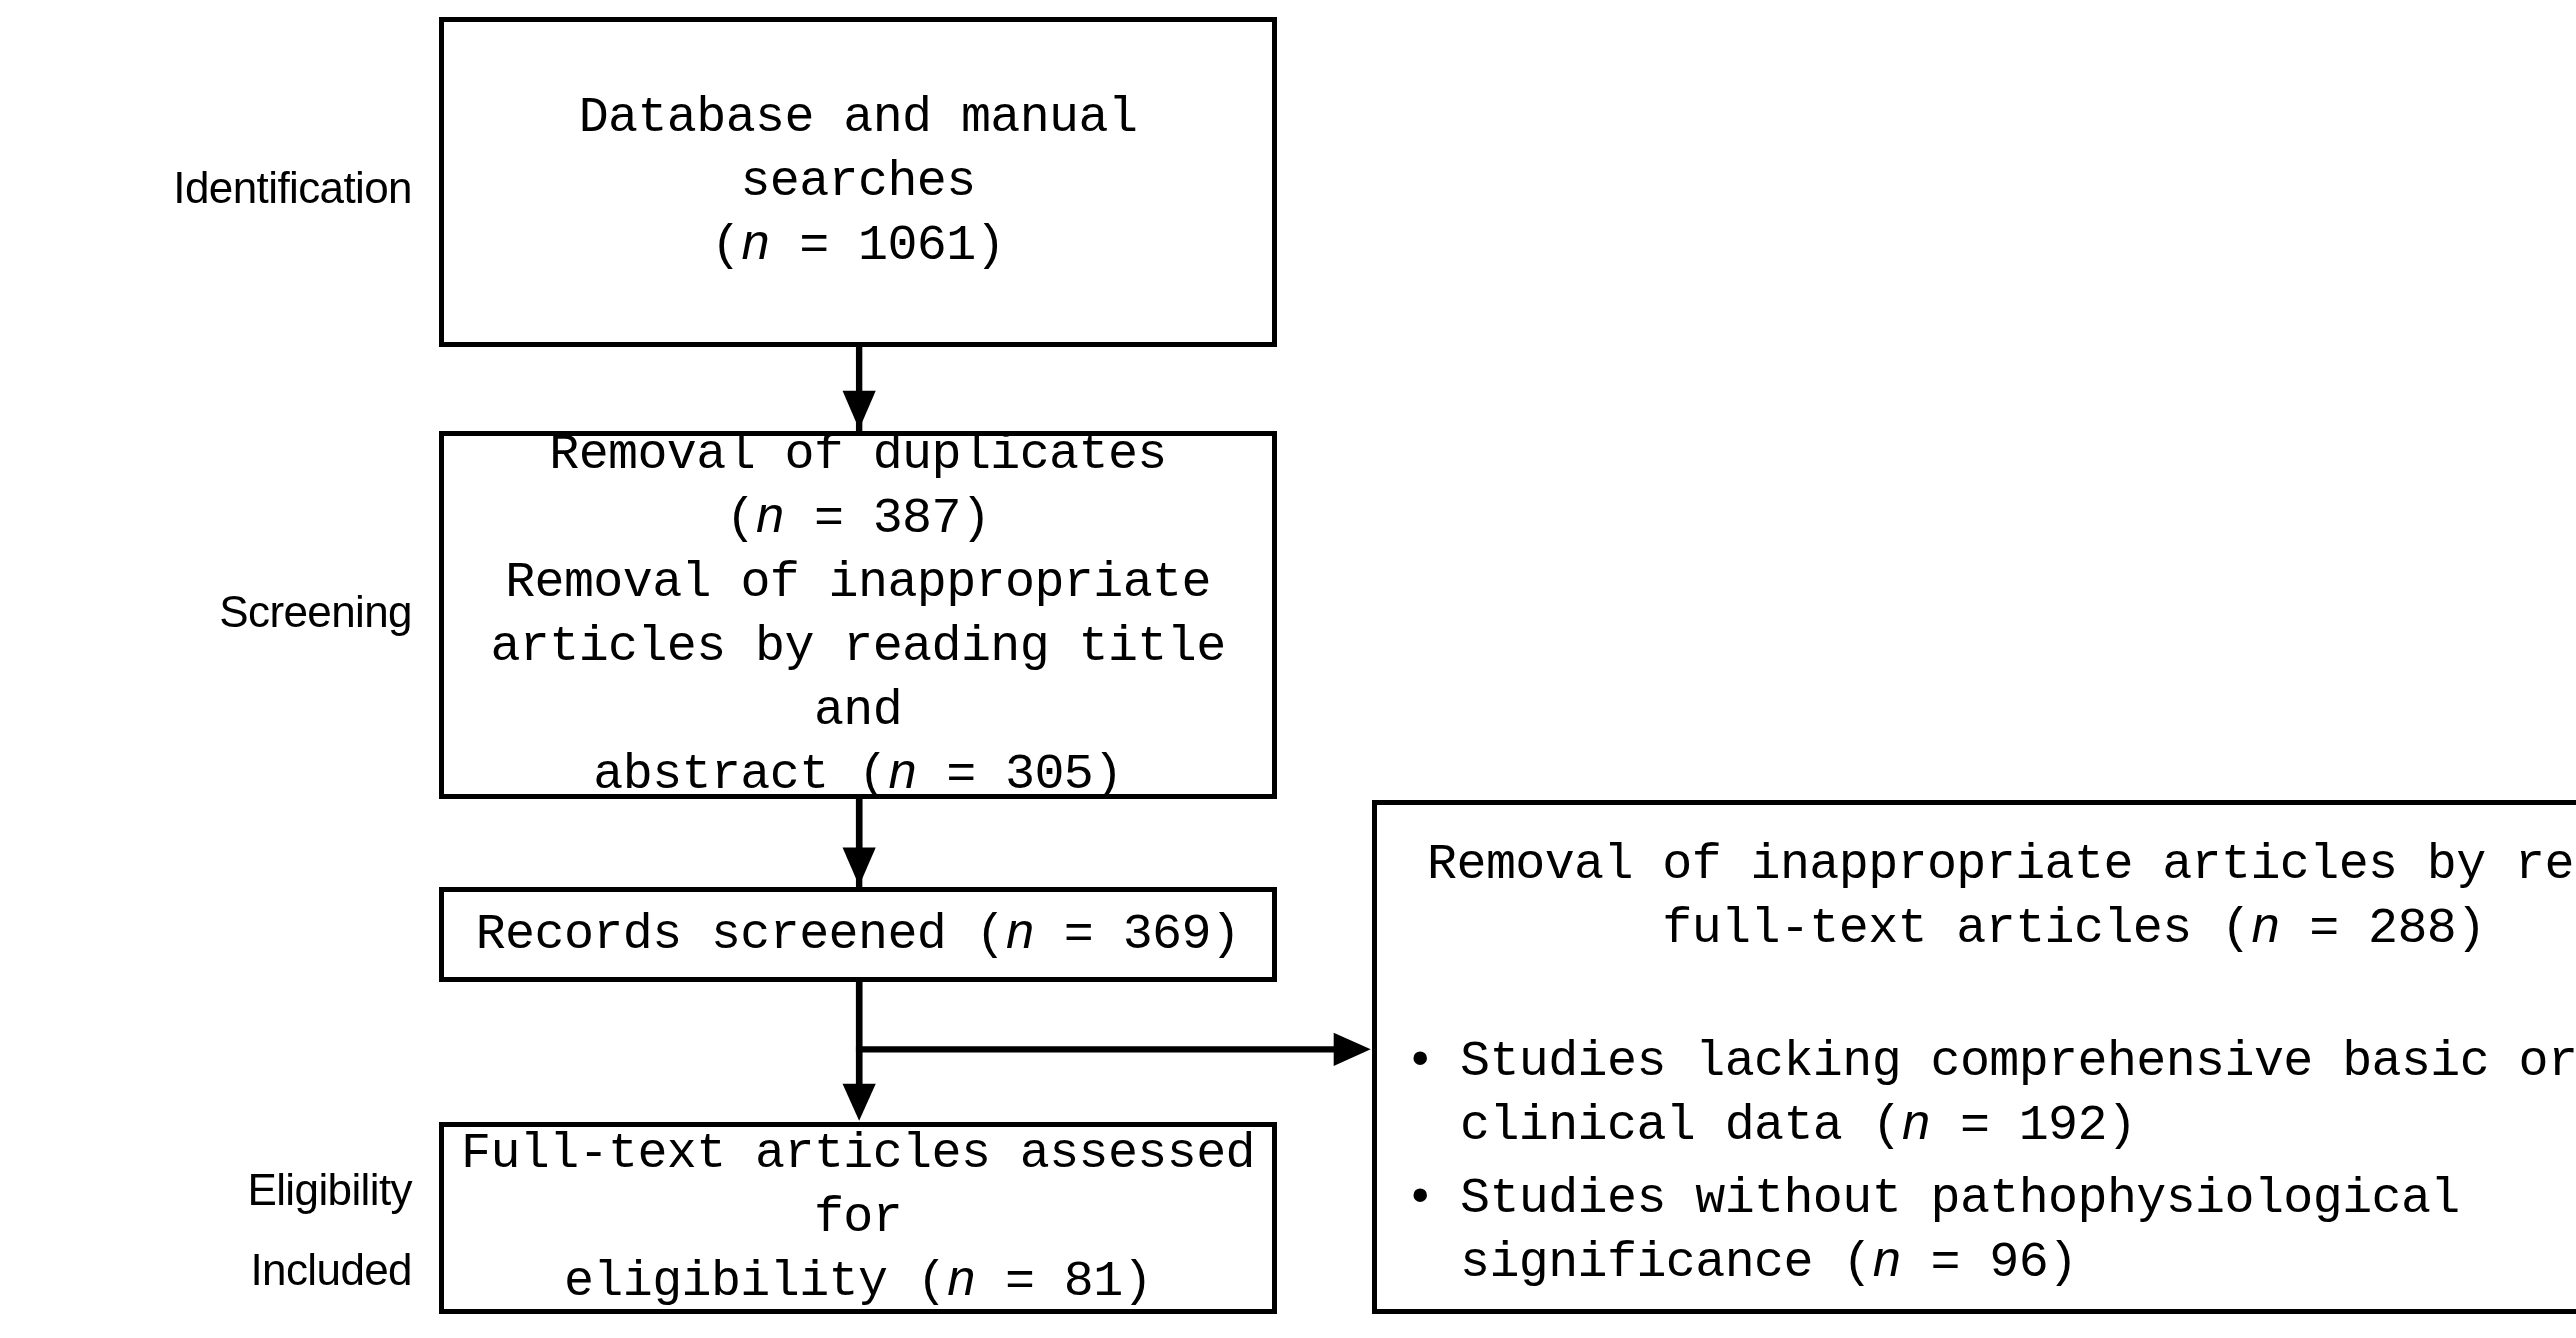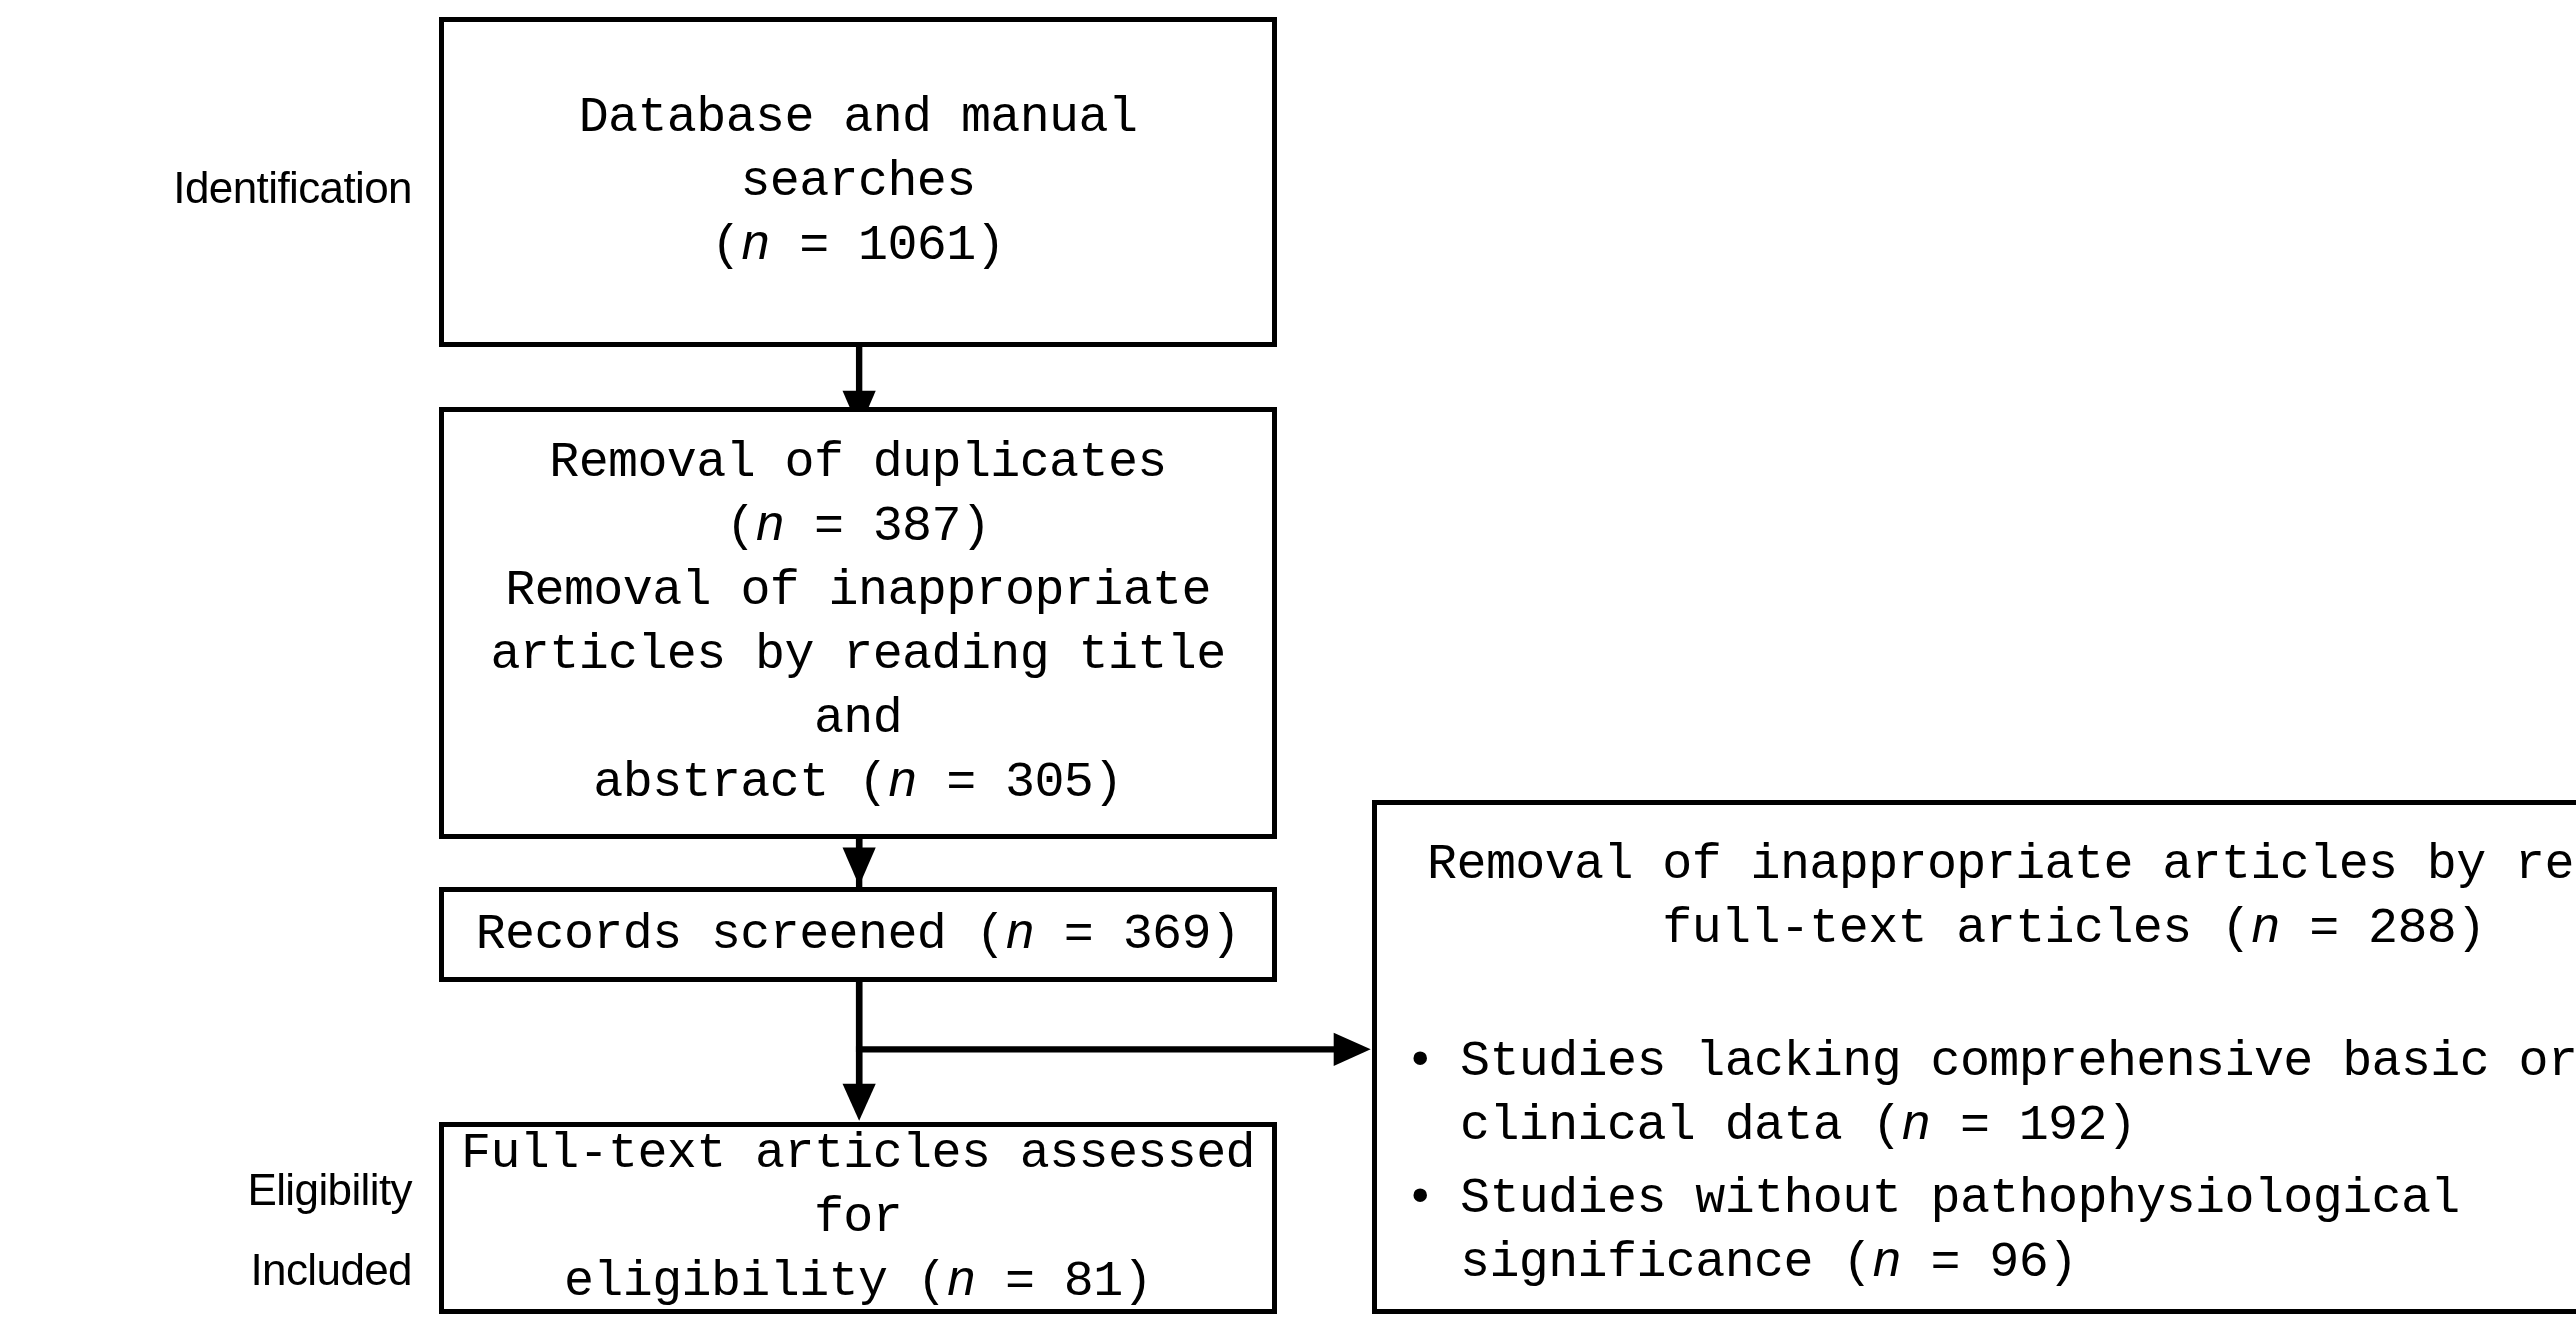--- a/index.html
+++ b/index.html
@@ -47,21 +47,21 @@
   }
   .flow-box .box-text {
     text-align: center;
     font-size: 50px;
     line-height: 64px;
     white-space: pre-line;
     letter-spacing: -0.6px;
     width: 100%;
   }
   #box-database     { left: 439px;  top: 16.6px;   width: 838px; height: 330px; }
-  #box-screening    { left: 439px;  top: 407px;  width: 838px; height: 432px; }
+  #box-screening    { left: 439px;  top: 431px;  width: 838px; height: 368px; }
   #box-records      { left: 439px;  top: 887px; width: 838px; height: 95px; }
   #box-fulltext     { left: 439px;  top: 1122px; width: 838px; height: 192px; }
   #box-exclusions   {
     left: 1372px; top: 800px; width: 1404px; height: 514px;
     display: block;
     padding: 28px 18px 0 18px;
   }
   .exclusion-heading {
     text-align: center;
     font-size: 50px;
@@ -110,20 +110,21 @@
       <line x1="1345" y1="1534" x2="1345" y2="1700" stroke="#000000" stroke-width="10"></line>
       <polygon points="1319,1697 1371,1697 1345,1755" fill="#000000"></polygon>
     </g>
     <g>
       <line x1="1340" y1="1643" x2="2092" y2="1643" stroke="#000000" stroke-width="10"></line>
       <polygon points="2088,1617 2088,1669 2146,1643" fill="#000000"></polygon>
     </g>
   </svg>
 
   <div class="stage-label" style="top:187px">Identification</div>
+  <div class="stage-label" style="top:611px">Screening</div>
   <div class="stage-label" style="top:1269px">Included</div>
   <div class="stage-label" style="top:1189px">Eligibility</div>
 
   <div class="flow-box" id="box-database">
     <div class="box-text">Database and manual
 searches
 (<i>n</i> = 1061)</div>
   </div>
 
   <div class="flow-box" id="box-screening">

